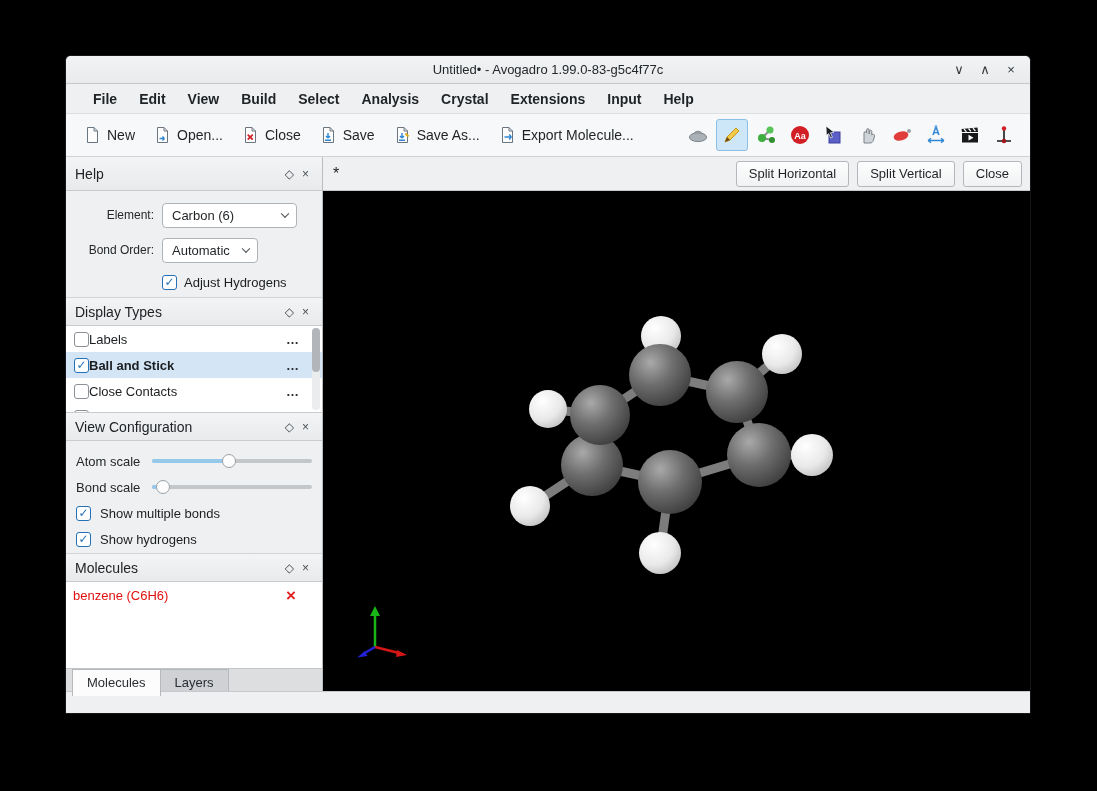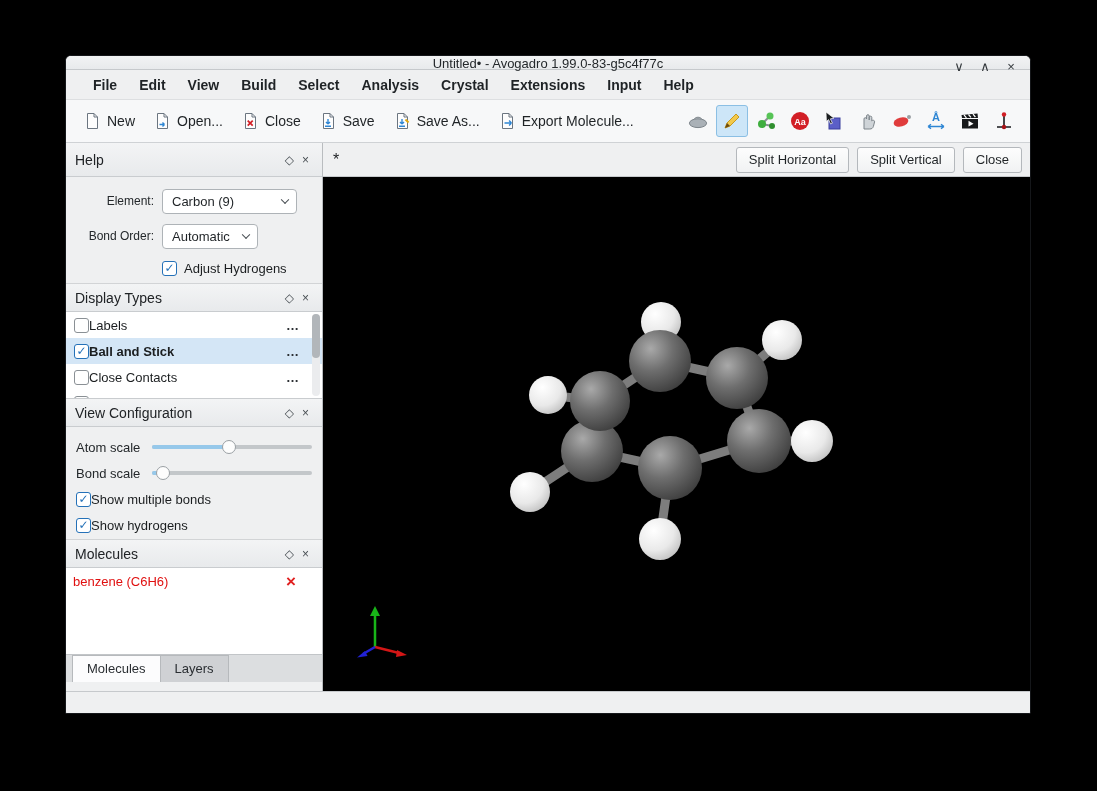--- a/index.html
+++ b/index.html
@@ -4,22 +4,22 @@
 <style>
   * { margin:0; padding:0; box-sizing:border-box; }
   html,body { width:1097px; height:791px; background:#000; overflow:hidden;
     font-family:"Liberation Sans","DejaVu Sans",sans-serif; font-size:14px; color:#1b1e20; }
 
   .window { position:absolute; left:65px; top:55px; width:966px; height:659px;
     background:#eff0f1; border:1px solid #15171a; border-radius:6px 6px 2px 2px;
     display:flex; flex-direction:column; overflow:hidden; }
 
   
-  .titlebar { height:14px; flex:none; background:linear-gradient(#f2f3f4,#e8eaec);
-    border-bottom:1px solid #c6c9cc; display:flex; align-items:flex-start; position:relative; }
+  .titlebar { height:28px; flex:none; background:linear-gradient(#f2f3f4,#e8eaec);
+    border-bottom:1px solid #c6c9cc; display:flex; align-items:center; position:relative; }
   .titlebar .title { position:absolute; left:0; right:0; text-align:center; font-size:13px; color:#24282b; }
   .win-controls { margin-left:auto; display:flex; align-items:center; gap:4px; padding-right:8px; position:relative; }
   .win-btn { width:22px; height:20px; display:flex; align-items:center; justify-content:center;
     font-size:13px; color:#33383c; cursor:default; }
 
   
   .menubar { height:30px; flex:none; display:flex; align-items:center; padding-left:16px;
     background:#eff0f1; border-bottom:1px solid #dddfe1; }
   .menu-item { padding:4px 11px; font-weight:600; font-size:14px; color:#1f2326; border-radius:3px; }
 
@@ -71,21 +71,21 @@
 
   
   .vc-body { height:113px; flex:none; padding:7px 10px 0 10px; border-bottom:1px solid #d2d4d6; }
   .vc-row { display:flex; align-items:center; height:26px; }
   .vc-label { width:76px; flex:none; font-size:13px; color:#24282b; }
   .slider { position:relative; flex:1; height:20px; --val:30%; }
   .slider .track { position:absolute; left:0; right:0; top:8px; height:4px; background:#c3c7ca; border-radius:2px; }
   .slider .fill { position:absolute; left:0; top:8px; height:4px; width:var(--val); background:#96c8ea; border-radius:2px; }
   .slider .handle { position:absolute; top:3px; left:var(--val); width:14px; height:14px; margin-left:-7px;
     background:#fdfdfd; border:1px solid #9aa0a4; border-radius:50%; }
-  .vc-check { display:flex; align-items:center; gap:0; height:26px; font-size:13px; }
+  .vc-check { display:flex; align-items:center; gap:9px; height:26px; font-size:13px; }
 
   
   .mol-list { height:86px; flex:none; background:#fff; }
   .mol-item { display:flex; align-items:center; height:26px; padding:0 26px 0 7px; font-size:13px;gap:44px; }
   .mol-name { flex:1; }
   .mol-delete { font-weight:bold; font-size:17px; color:#e02020; line-height:1; }
   .mol-tabs { height:28px; flex:none; background:#dcdee0; display:flex; align-items:flex-end; border-top:1px solid #c2c5c8; }
   .tab { padding:5px 14px 6px 14px; font-size:13px; color:#2a2e32; background:#cfd1d4;
     border:1px solid #b6b9bc; border-bottom:none; margin-left:-1px; }
   .tab.active { background:#fcfcfd; font-weight:400; margin-left:6px; position:relative; top:0; }
@@ -259,21 +259,21 @@
       <div class="panel-header ph-34">
         <span>Help</span>
         <span class="spacer"></span>
         <span class="hdr-btn">◇</span>
         <span class="hdr-btn">×</span>
       </div>
       <div class="draw-body">
         <div class="form-row">
           <span class="form-label">Element:</span>
           <div class="combo w140">
-            <span>Carbon (9)</span>
+            <span>Carbon (6)</span>
             <span class="chev"></span>
           </div>
         </div>
         <div class="form-row">
           <span class="form-label">Bond Order:</span>
           <div class="combo w100">
             <span>Automatic</span>
             <span class="chev"></span>
           </div>
         </div>

